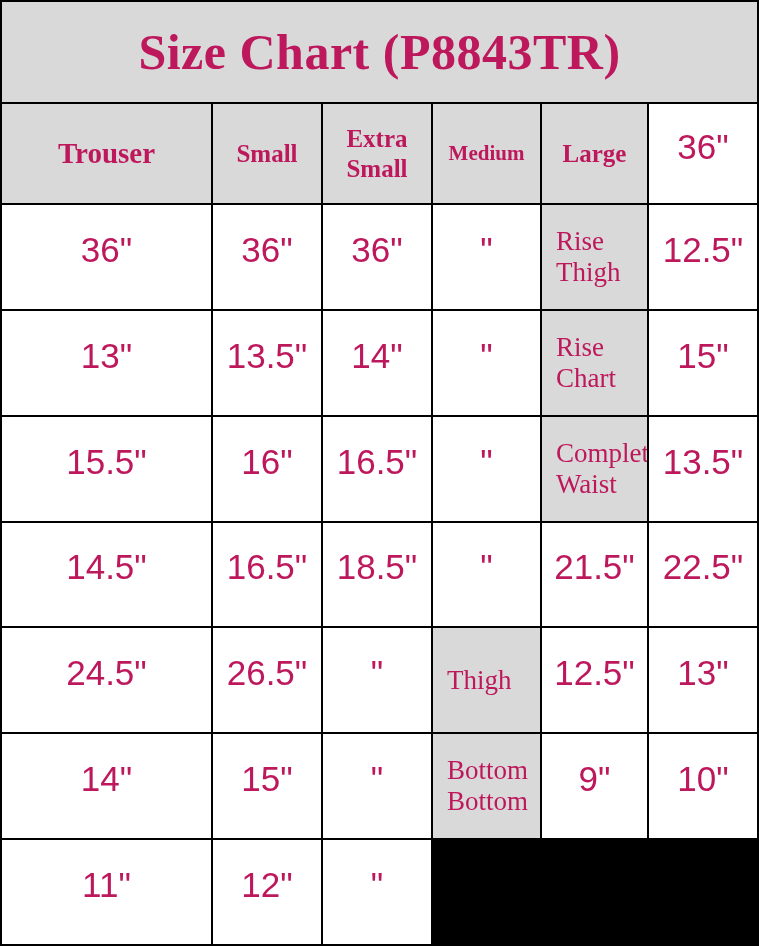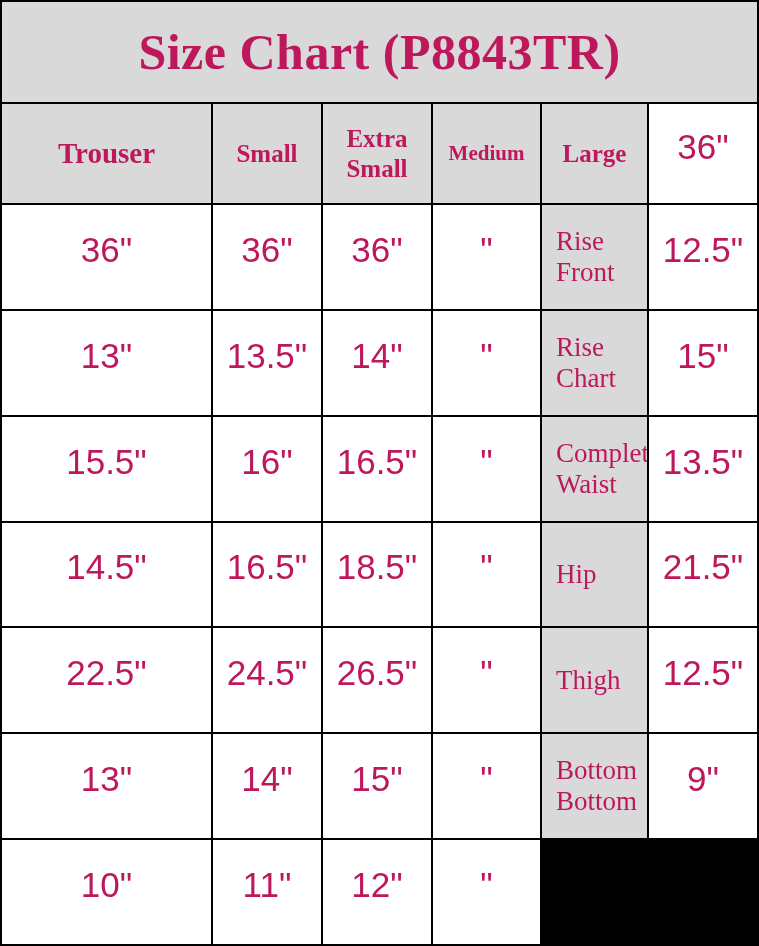--- a/index.html
+++ b/index.html
@@ -67,42 +67,41 @@
   <div class="cell head-cell">Extra Small</div>
   <div class="cell head-cell medium">Medium</div>
   <div class="cell head-cell">Large</div>
 
   <div class="cell value-cell">36"</div>
   <div class="cell value-cell">36"</div>
   <div class="cell value-cell">36"</div>
   <div class="cell value-cell">36"</div>
   <div class="cell value-cell">"</div>
 
-  <div class="cell label-cell">Rise Front</div>
+  <div class="cell label-cell">Rise Thigh</div>
   <div class="cell value-cell">12.5"</div>
   <div class="cell value-cell">13"</div>
   <div class="cell value-cell">13.5"</div>
   <div class="cell value-cell">14"</div>
   <div class="cell value-cell">"</div>
 
   <div class="cell label-cell">Rise Chart</div>
   <div class="cell value-cell">15"</div>
   <div class="cell value-cell">15.5"</div>
   <div class="cell value-cell">16"</div>
   <div class="cell value-cell">16.5"</div>
   <div class="cell value-cell">"</div>
 
   <div class="cell label-cell">Complete Waist</div>
   <div class="cell value-cell">13.5"</div>
   <div class="cell value-cell">14.5"</div>
   <div class="cell value-cell">16.5"</div>
   <div class="cell value-cell">18.5"</div>
   <div class="cell value-cell">"</div>
 
-  <div class="cell label-cell">Hip</div>
   <div class="cell value-cell">21.5"</div>
   <div class="cell value-cell">22.5"</div>
   <div class="cell value-cell">24.5"</div>
   <div class="cell value-cell">26.5"</div>
   <div class="cell value-cell">"</div>
 
   <div class="cell label-cell">Thigh</div>
   <div class="cell value-cell">12.5"</div>
   <div class="cell value-cell">13"</div>
   <div class="cell value-cell">14"</div>

